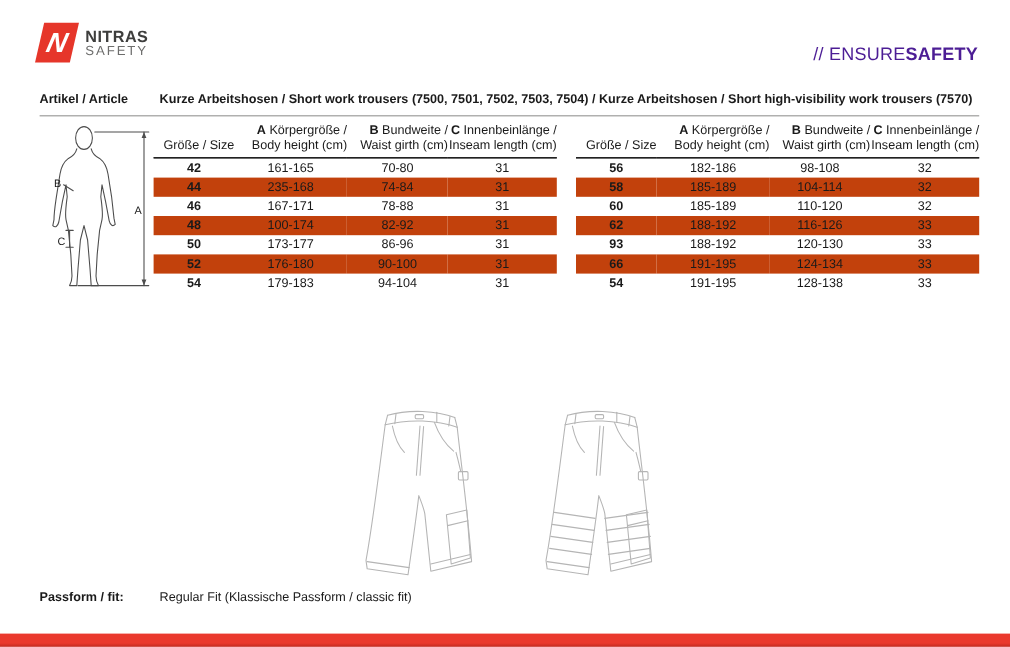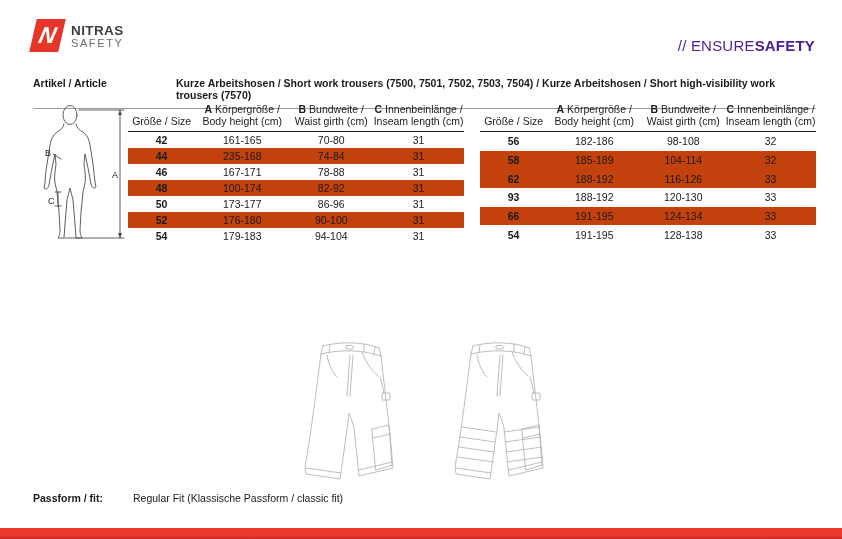--- a/index.html
+++ b/index.html
@@ -28,34 +28,34 @@
   .logo-name { font-weight: bold; font-size: 13.5px; color: #3e3e3d; letter-spacing: 0.4px; }
   .logo-sub  { font-size: 11px; color: #6d6d6c; letter-spacing: 1.6px; }
 
   .tagline { position: absolute; top: 37px; right: 27px; font-size: 15px; color: #4c1d95; letter-spacing: 0.2px; }
   .tagline .bold { font-weight: bold; }
 
   
   .article-row {
     position: absolute; left: 33px; top: 77px; width: 783px;
     display: flex; border-bottom: 1px solid #9d9d9c; padding-bottom: 7px;
-    font-size: 10.5px; font-weight: bold; gap: 43px;
+    font-size: 10.5px; font-weight: bold;
   }
   .article-label { width: 100px; flex: 0 0 100px; }
   .article-value { flex: 1; }
 
   
   .figure { position: absolute; left: 33px; top: 104px; }
   .figure text { font-size: 9px; fill: #1a1a1a; font-family: "Liberation Sans", sans-serif; }
 
   
   .tables { position: absolute; left: 128px; top: 103px; width: 688px; display: flex; gap: 16px; }
   table { border-collapse: collapse; width: 336px; table-layout: fixed; font-size: 10.5px; }
   thead th {
-    vertical-align: bottom; text-align: center;
+    vertical-align: bottom; text-align: right;
     padding: 0 0 4px 0; line-height: 12px;
     border-bottom: 1px solid #1a1a1a;
     font-weight: normal;
   }
   thead th .h-letter { font-weight: bold; }
   thead th.col-size .h-name { font-weight: normal; margin-top: 44px; }
   tbody td { text-align: center; height: 16px; line-height: 16px; padding: 0; }
   tbody tr.alt { background: #c2410c; }
   tbody td.size { font-weight: bold; }
 
@@ -203,20 +203,26 @@
           <td>182-186</td>
           <td>98-108</td>
           <td>32</td>
         </tr>
         <tr class="alt">
           <td class="size">58</td>
           <td>185-189</td>
           <td>104-114</td>
           <td>32</td>
         </tr>
+        <tr>
+          <td class="size">60</td>
+          <td>185-189</td>
+          <td>110-120</td>
+          <td>32</td>
+        </tr>
         <tr class="alt">
           <td class="size">62</td>
           <td>188-192</td>
           <td>116-126</td>
           <td>33</td>
         </tr>
         <tr>
           <td class="size">93</td>
           <td>188-192</td>
           <td>120-130</td>

